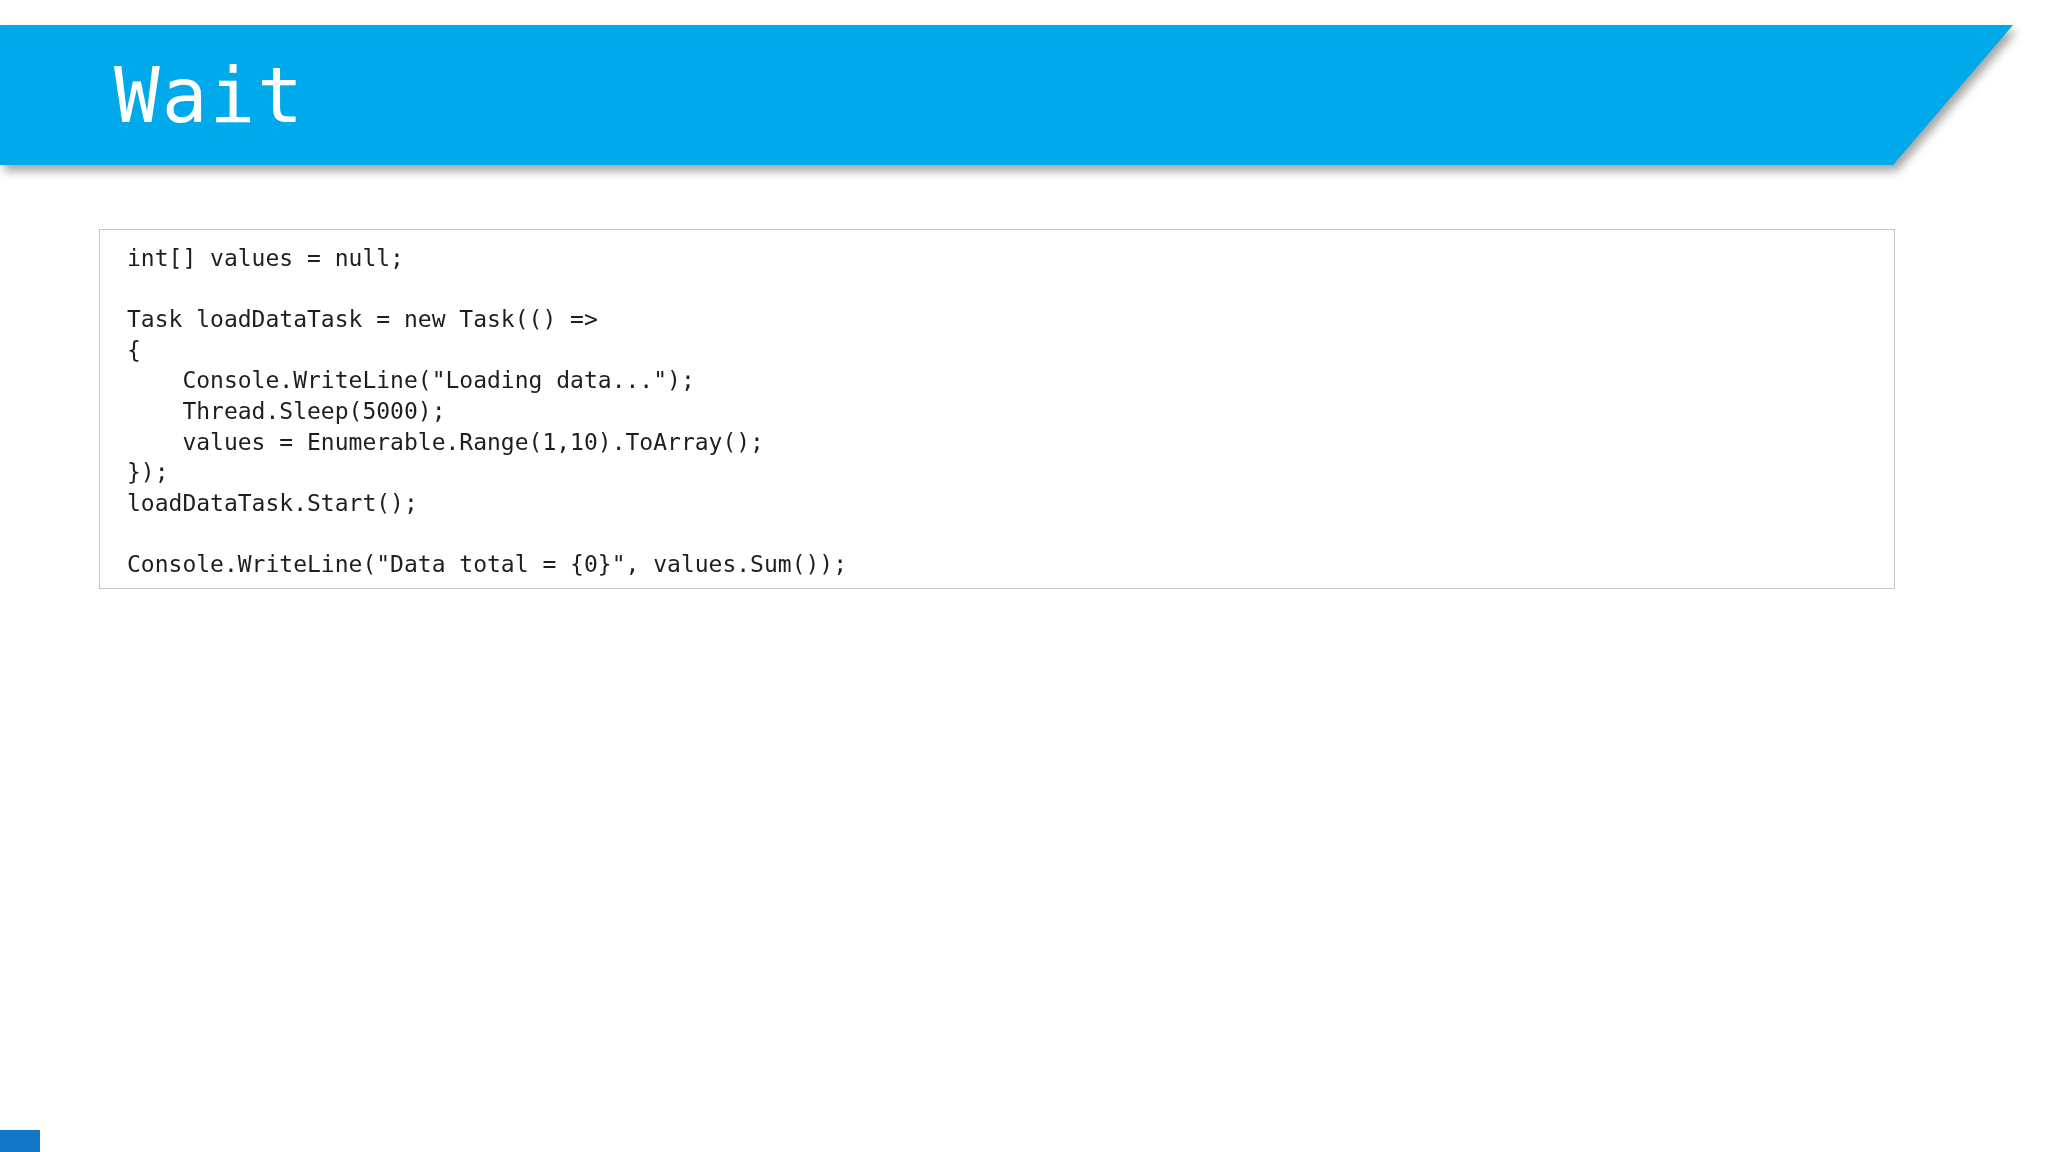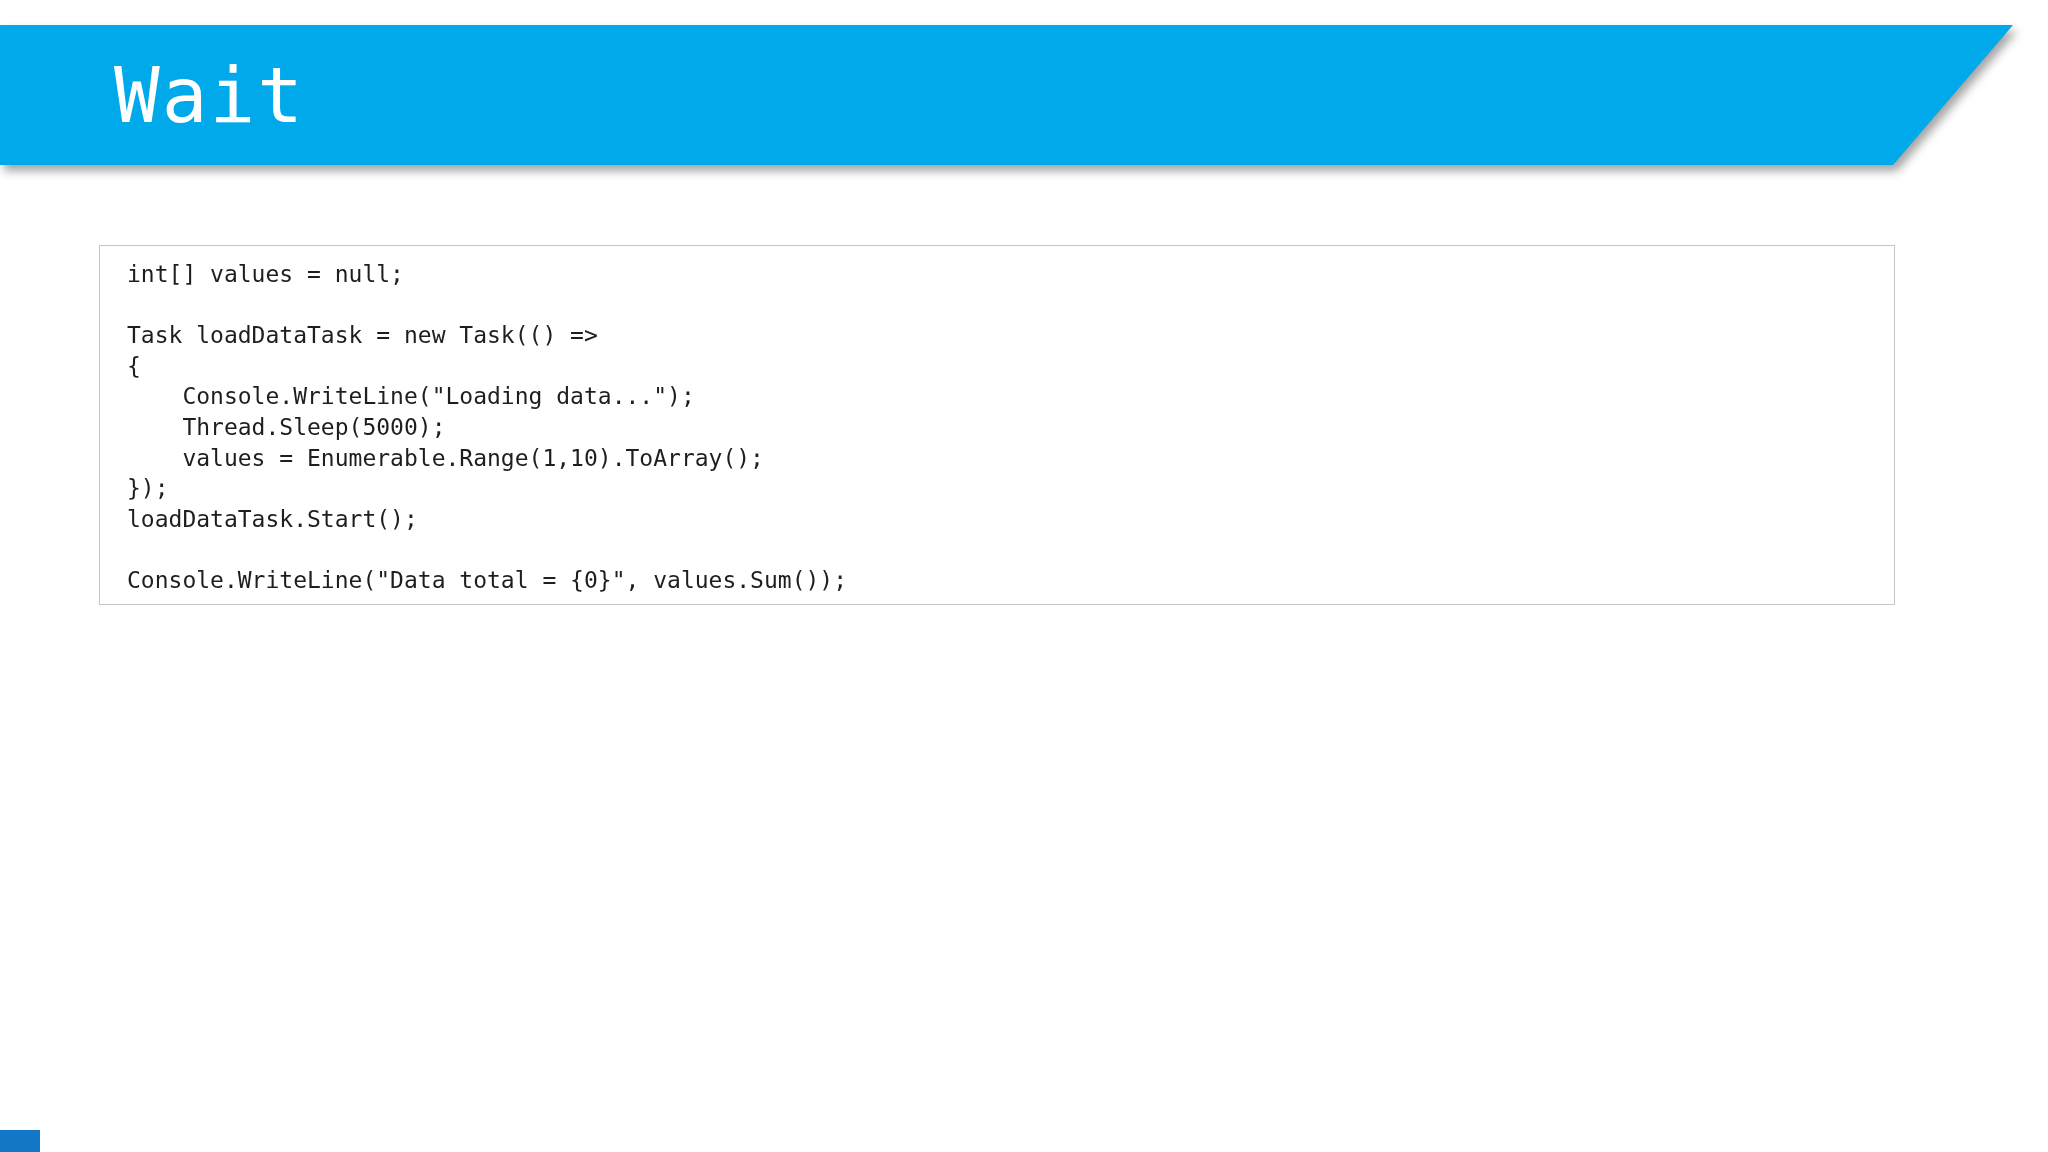--- a/index.html
+++ b/index.html
@@ -45,21 +45,20 @@
   
   .code-box {
     position: absolute;
     left: 99px;
     top: 229px;
     width: 1796px;
     height: 360px;
     border: 1px solid #c6c6c6;
     box-sizing: border-box;
     background: #ffffff;
-    margin-top: 16px;
   }
   .code-box pre {
     margin: 0;
     padding: 13px 10px 0 27px;
     font-family: "DejaVu Sans Mono", "Liberation Mono", monospace;
     font-size: 23px;
     line-height: 30.6px;
     color: #1e1e1e;
     white-space: pre;
   }

